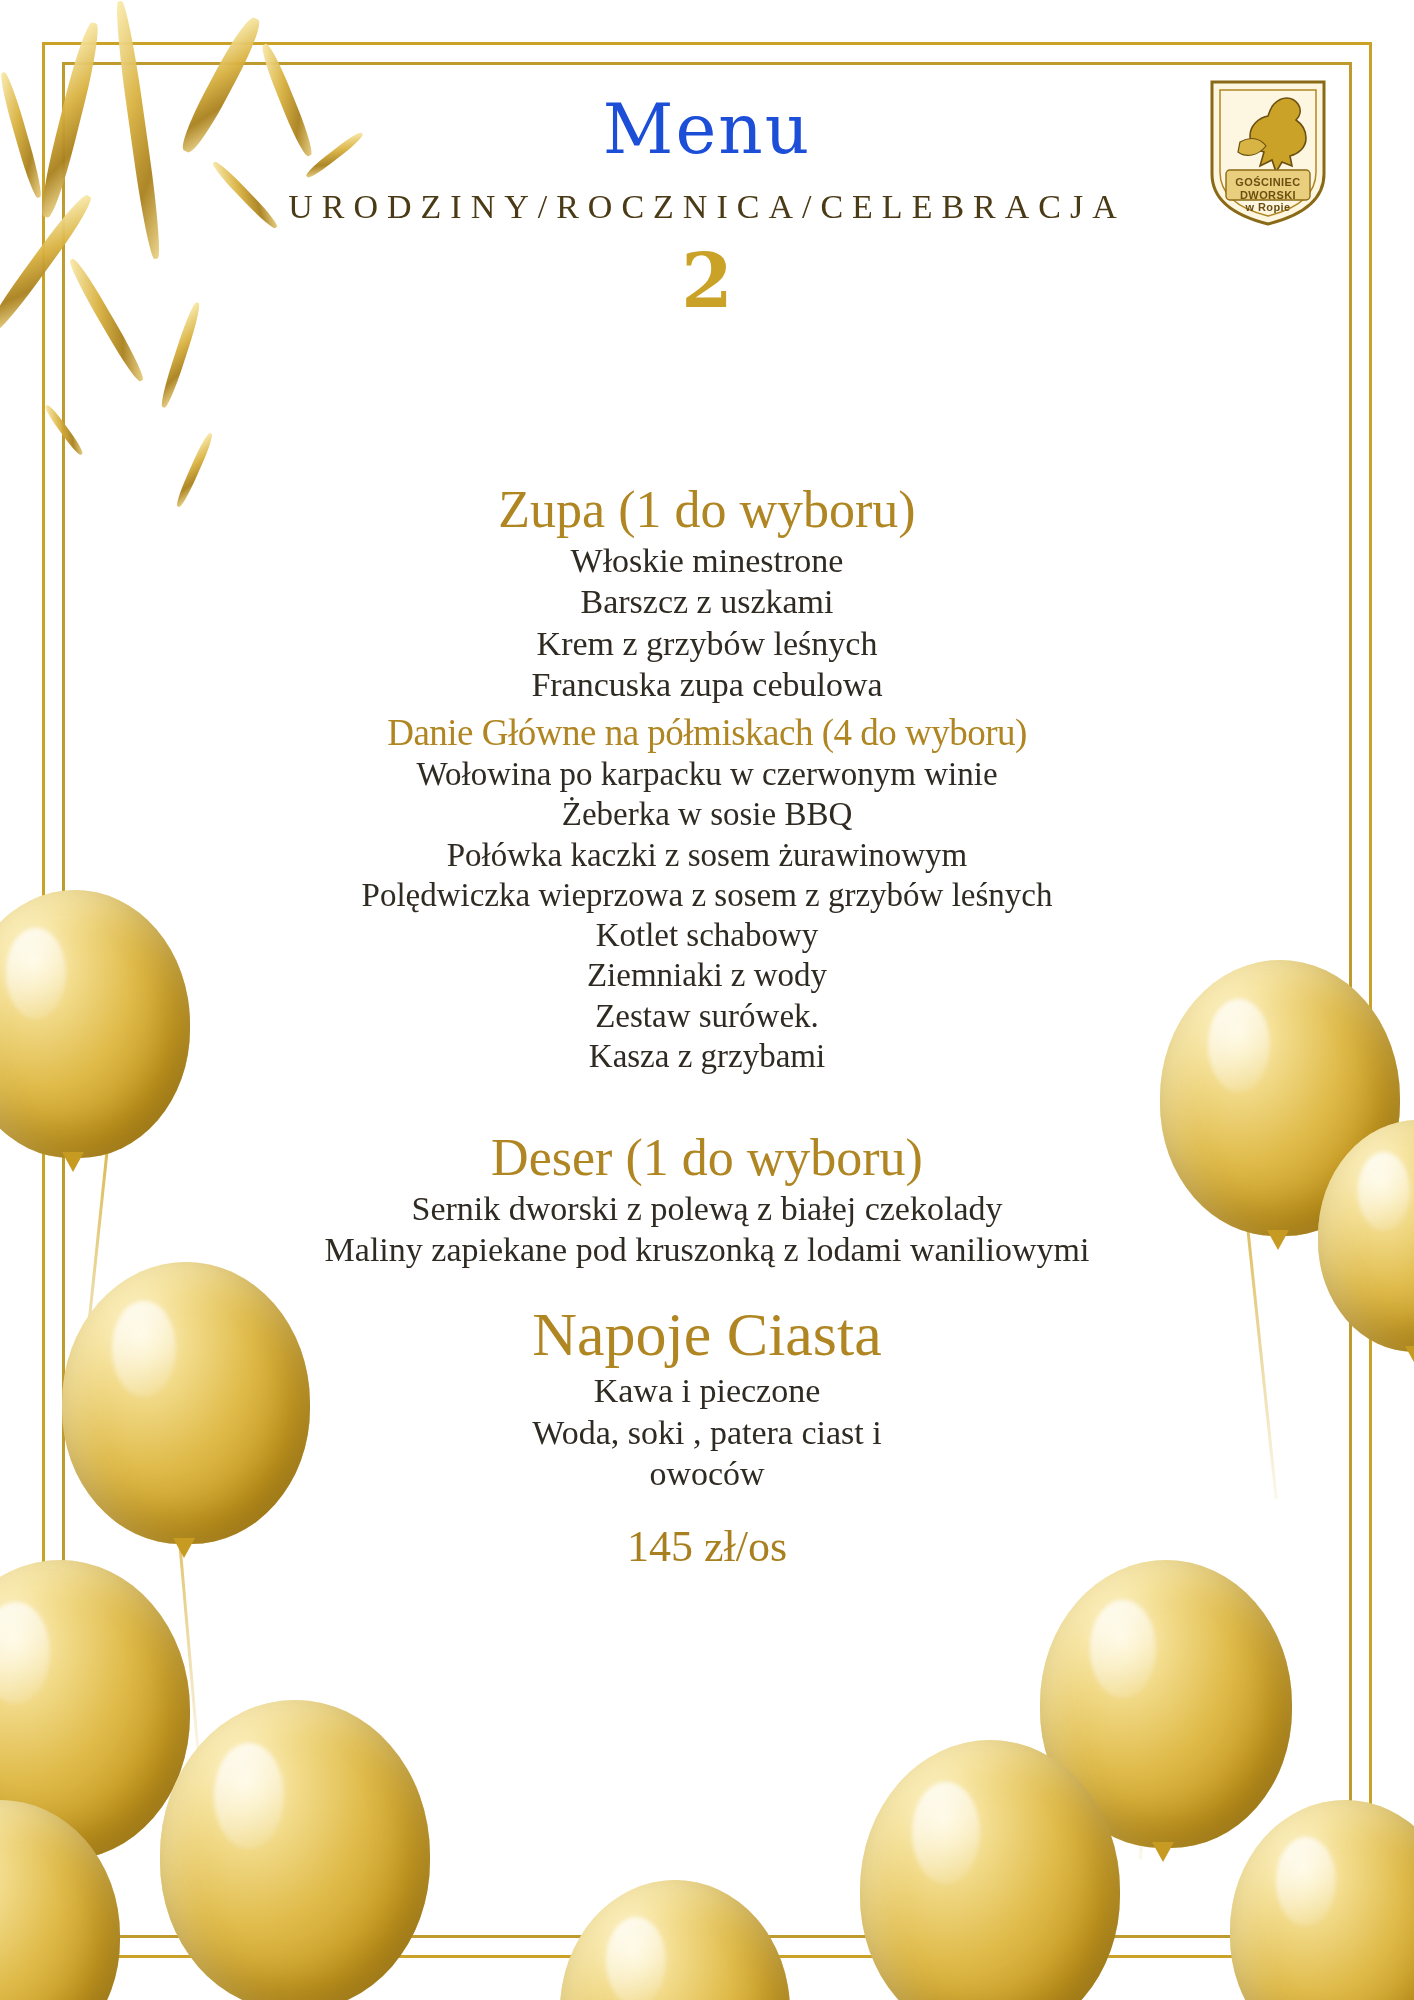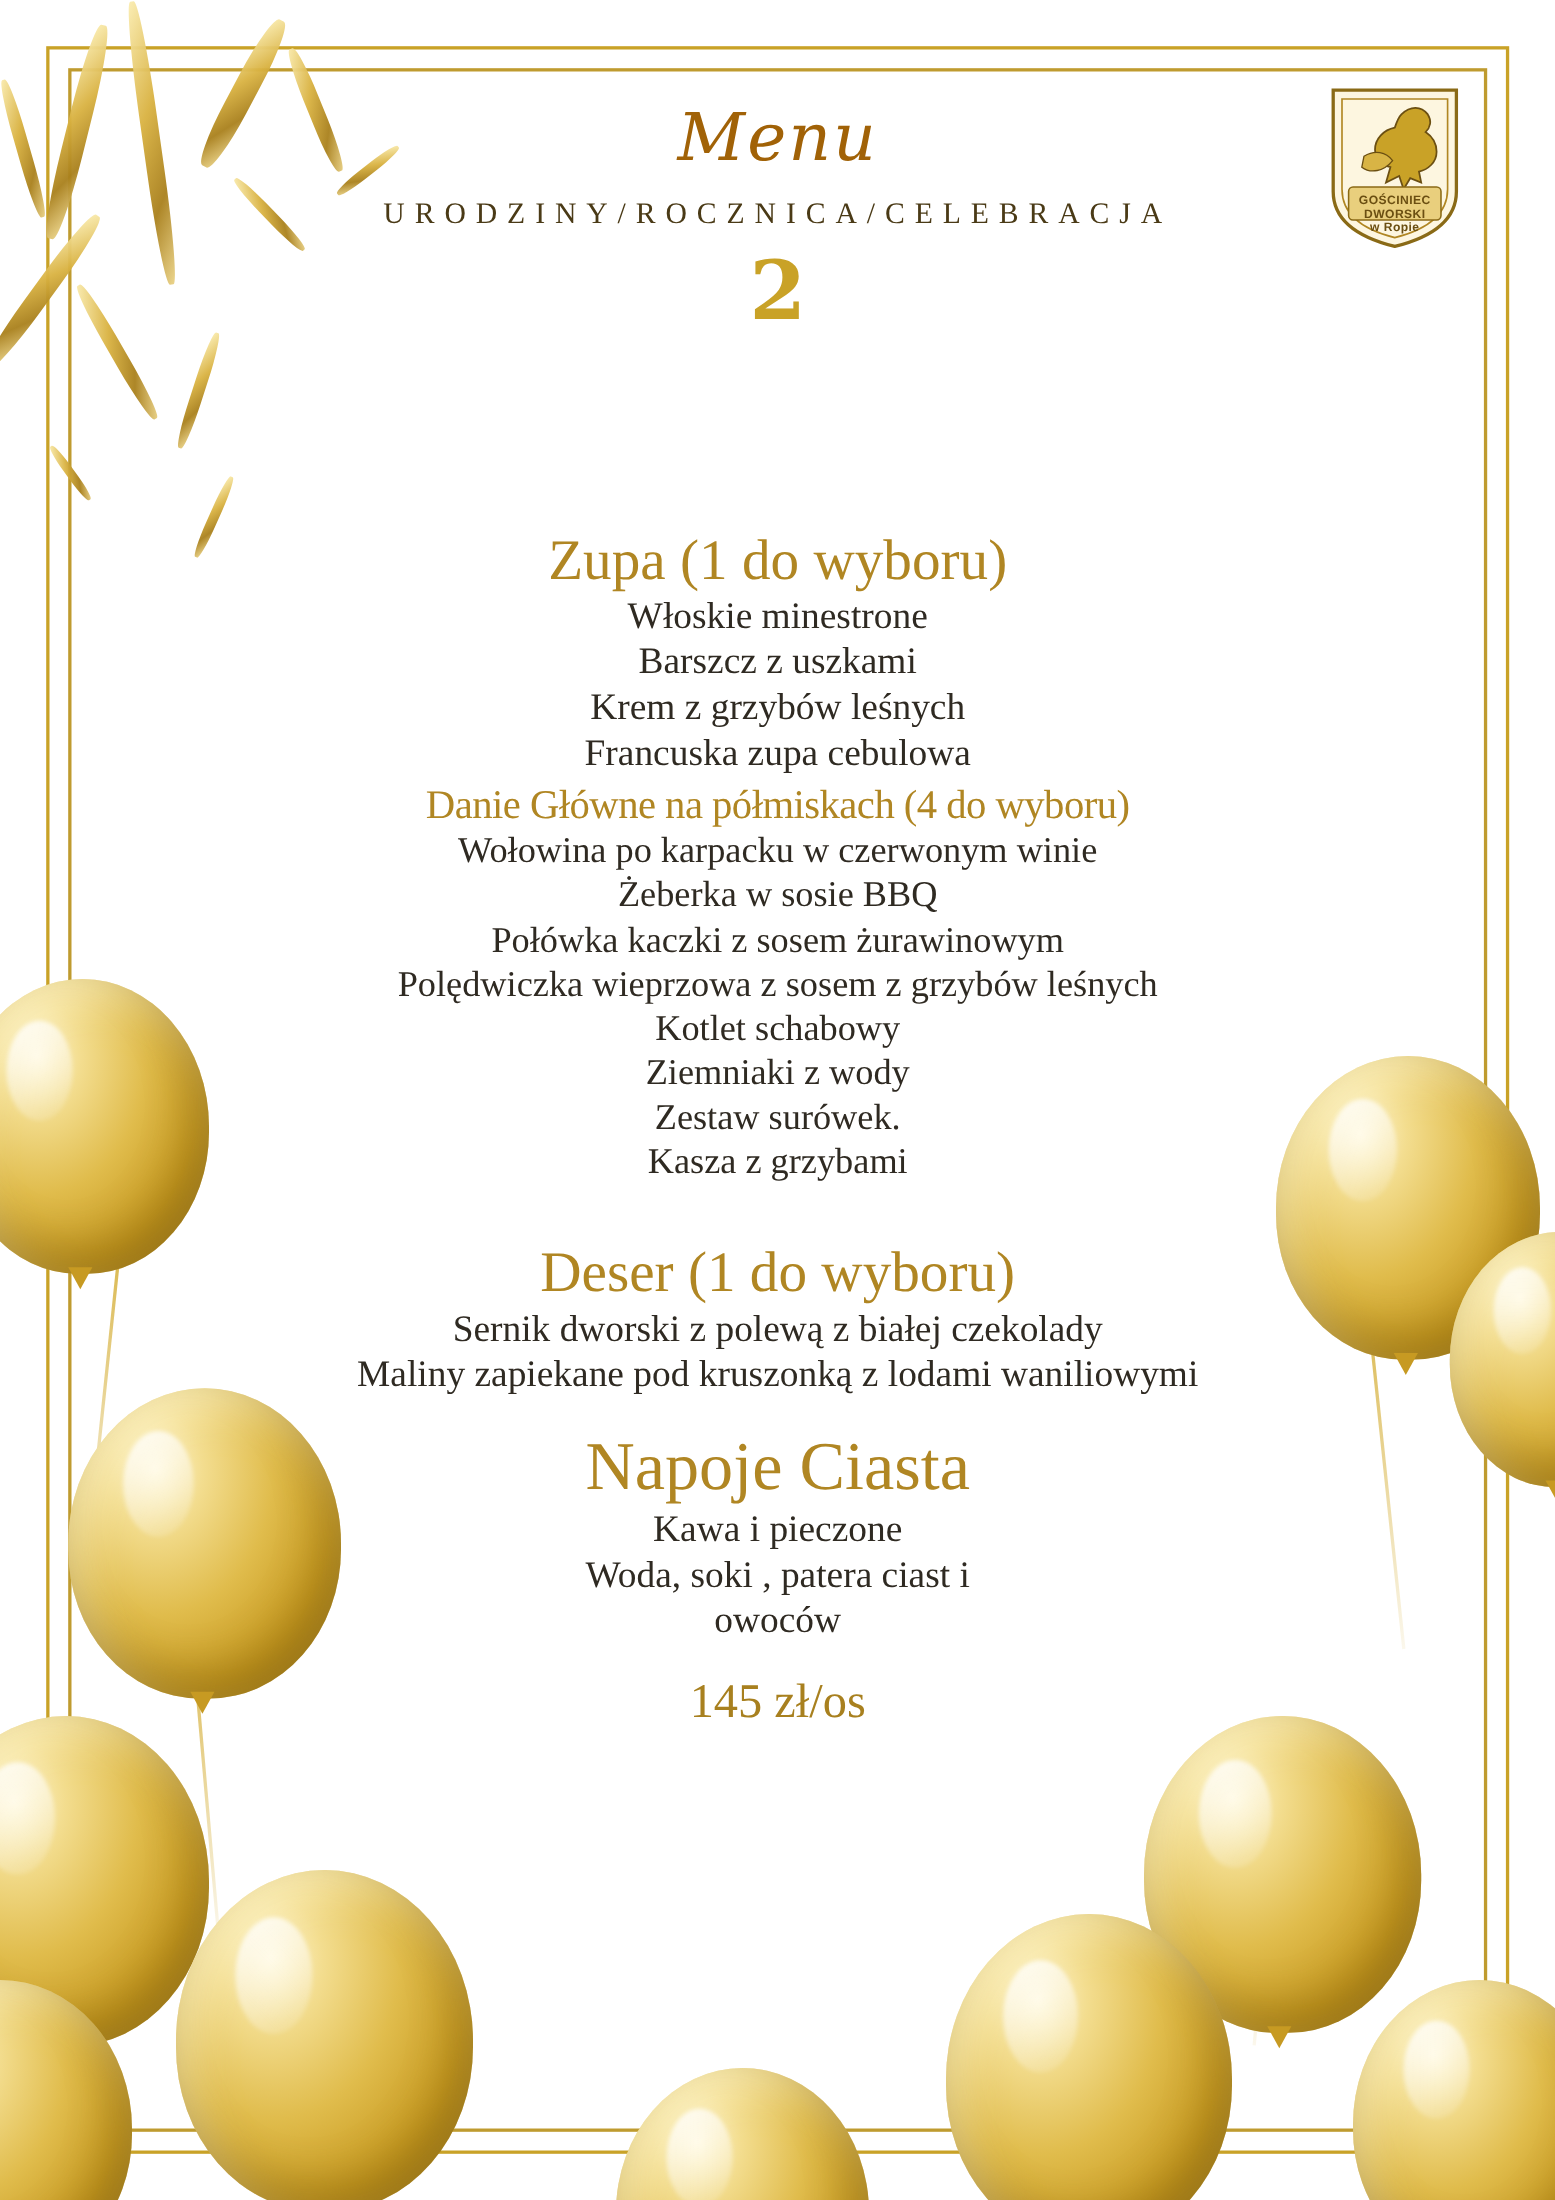--- a/index.html
+++ b/index.html
@@ -47,30 +47,29 @@
   .header {
     position: absolute;
     left: 0;
     right: 0;
     top: 95px;
     text-align: center;
     z-index: 20;
   }
   .menu-title {
     font-family: "DejaVu Serif", serif;
-    font-style: italic;
-    font-size: 60px;
+    font-size: 69px;
     line-height: 1;
-    color: #a16207;
+    color: #1d4ed8;
     letter-spacing: 2px;
   }
   .subtitle {
     margin-top: 24px;
     font-family: "Liberation Serif", serif;
-    font-size: 27px;
+    font-size: 34px;
     letter-spacing: 9px;
     color: #4a3a16;
   }
   .option-number {
     margin-top: 18px;
     font-family: "DejaVu Serif", serif;
     font-weight: bold;
     font-size: 74px;
     line-height: 1;
     color: #c9a227;

